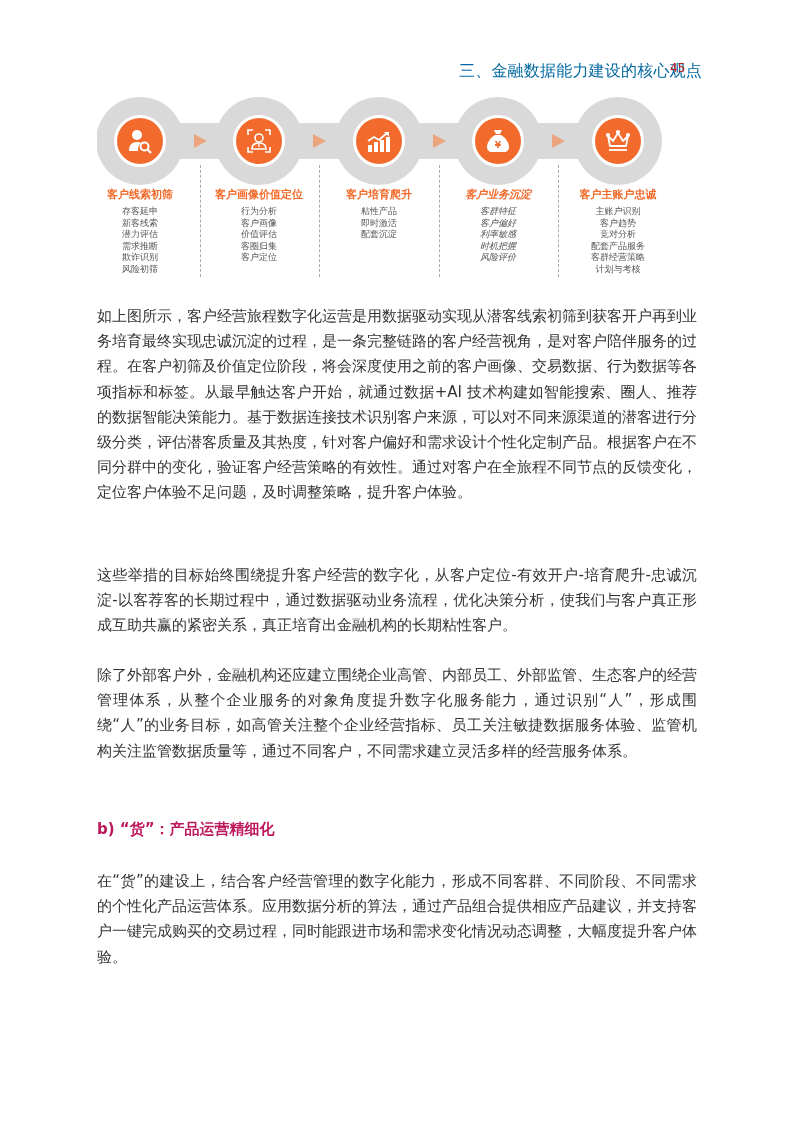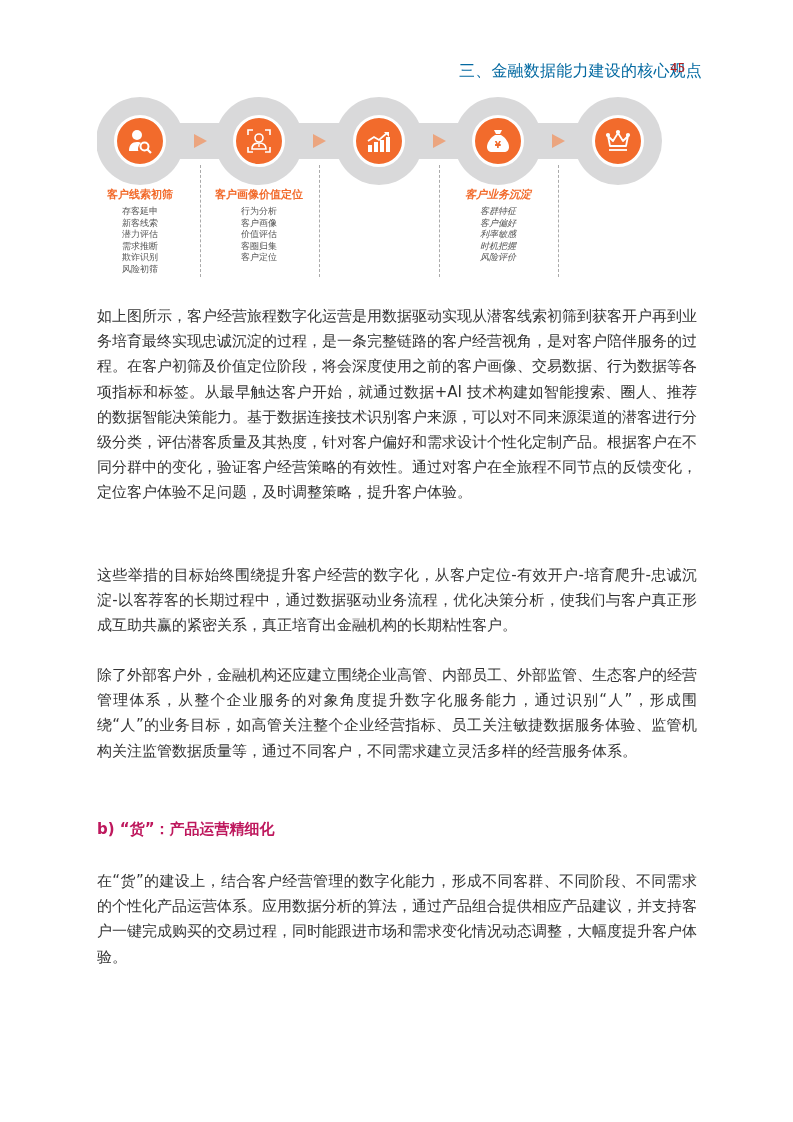--- a/index.html
+++ b/index.html
@@ -117,27 +117,42 @@
     <div class="step-item">风险初筛</div>
   </div>
   <div class="step-col" style="left:102px; top:91px;">
     <div class="step-title">客户画像价值定位</div>
     <div class="step-item">行为分析</div>
     <div class="step-item">客户画像</div>
     <div class="step-item">价值评估</div>
     <div class="step-item">客圈归集</div>
     <div class="step-item">客户定位</div>
   </div>
+  <div class="step-col" style="left:222px; top:91px;">
+    <div class="step-title">客户培育爬升</div>
+    <div class="step-item">粘性产品</div>
+    <div class="step-item">即时激活</div>
+    <div class="step-item">配套沉淀</div>
+  </div>
   <div class="step-col" style="left:341px; top:91px;font-style:italic;">
     <div class="step-title">客户业务沉淀</div>
     <div class="step-item">客群特征</div>
     <div class="step-item">客户偏好</div>
     <div class="step-item">利率敏感</div>
     <div class="step-item">时机把握</div>
     <div class="step-item">风险评价</div>
+  </div>
+  <div class="step-col" style="left:461px; top:91px;">
+    <div class="step-title">客户主账户忠诚</div>
+    <div class="step-item">主账户识别</div>
+    <div class="step-item">客户趋势</div>
+    <div class="step-item">竞对分析</div>
+    <div class="step-item">配套产品服务</div>
+    <div class="step-item">客群经营策略</div>
+    <div class="step-item">计划与考核</div>
   </div>
 </div>
 
 <div class="body-text" style="top:304px;">
   <p>如上图所示，客户经营旅程数字化运营是用数据驱动实现从潜客线索初筛到获客开户再到业务培育最终实现忠诚沉淀的过程，是一条完整链路的客户经营视角，是对客户陪伴服务的过程。在客户初筛及价值定位阶段，将会深度使用之前的客户画像、交易数据、行为数据等各项指标和标签。从最早触达客户开始，就通过数据+AI 技术构建如智能搜索、圈人、推荐的数据智能决策能力。基于数据连接技术识别客户来源，可以对不同来源渠道的潜客进行分级分类，评估潜客质量及其热度，针对客户偏好和需求设计个性化定制产品。根据客户在不同分群中的变化，验证客户经营策略的有效性。通过对客户在全旅程不同节点的反馈变化，定位客户体验不足问题，及时调整策略，提升客户体验。</p>
 </div>
 <div class="body-text" style="top:563px;">
   <p>这些举措的目标始终围绕提升客户经营的数字化，从客户定位-有效开户-培育爬升-忠诚沉淀-以客荐客的长期过程中，通过数据驱动业务流程，优化决策分析，使我们与客户真正形成互助共赢的紧密关系，真正培育出金融机构的长期粘性客户。</p>
 </div>
 <div class="body-text" style="top:663px;">

